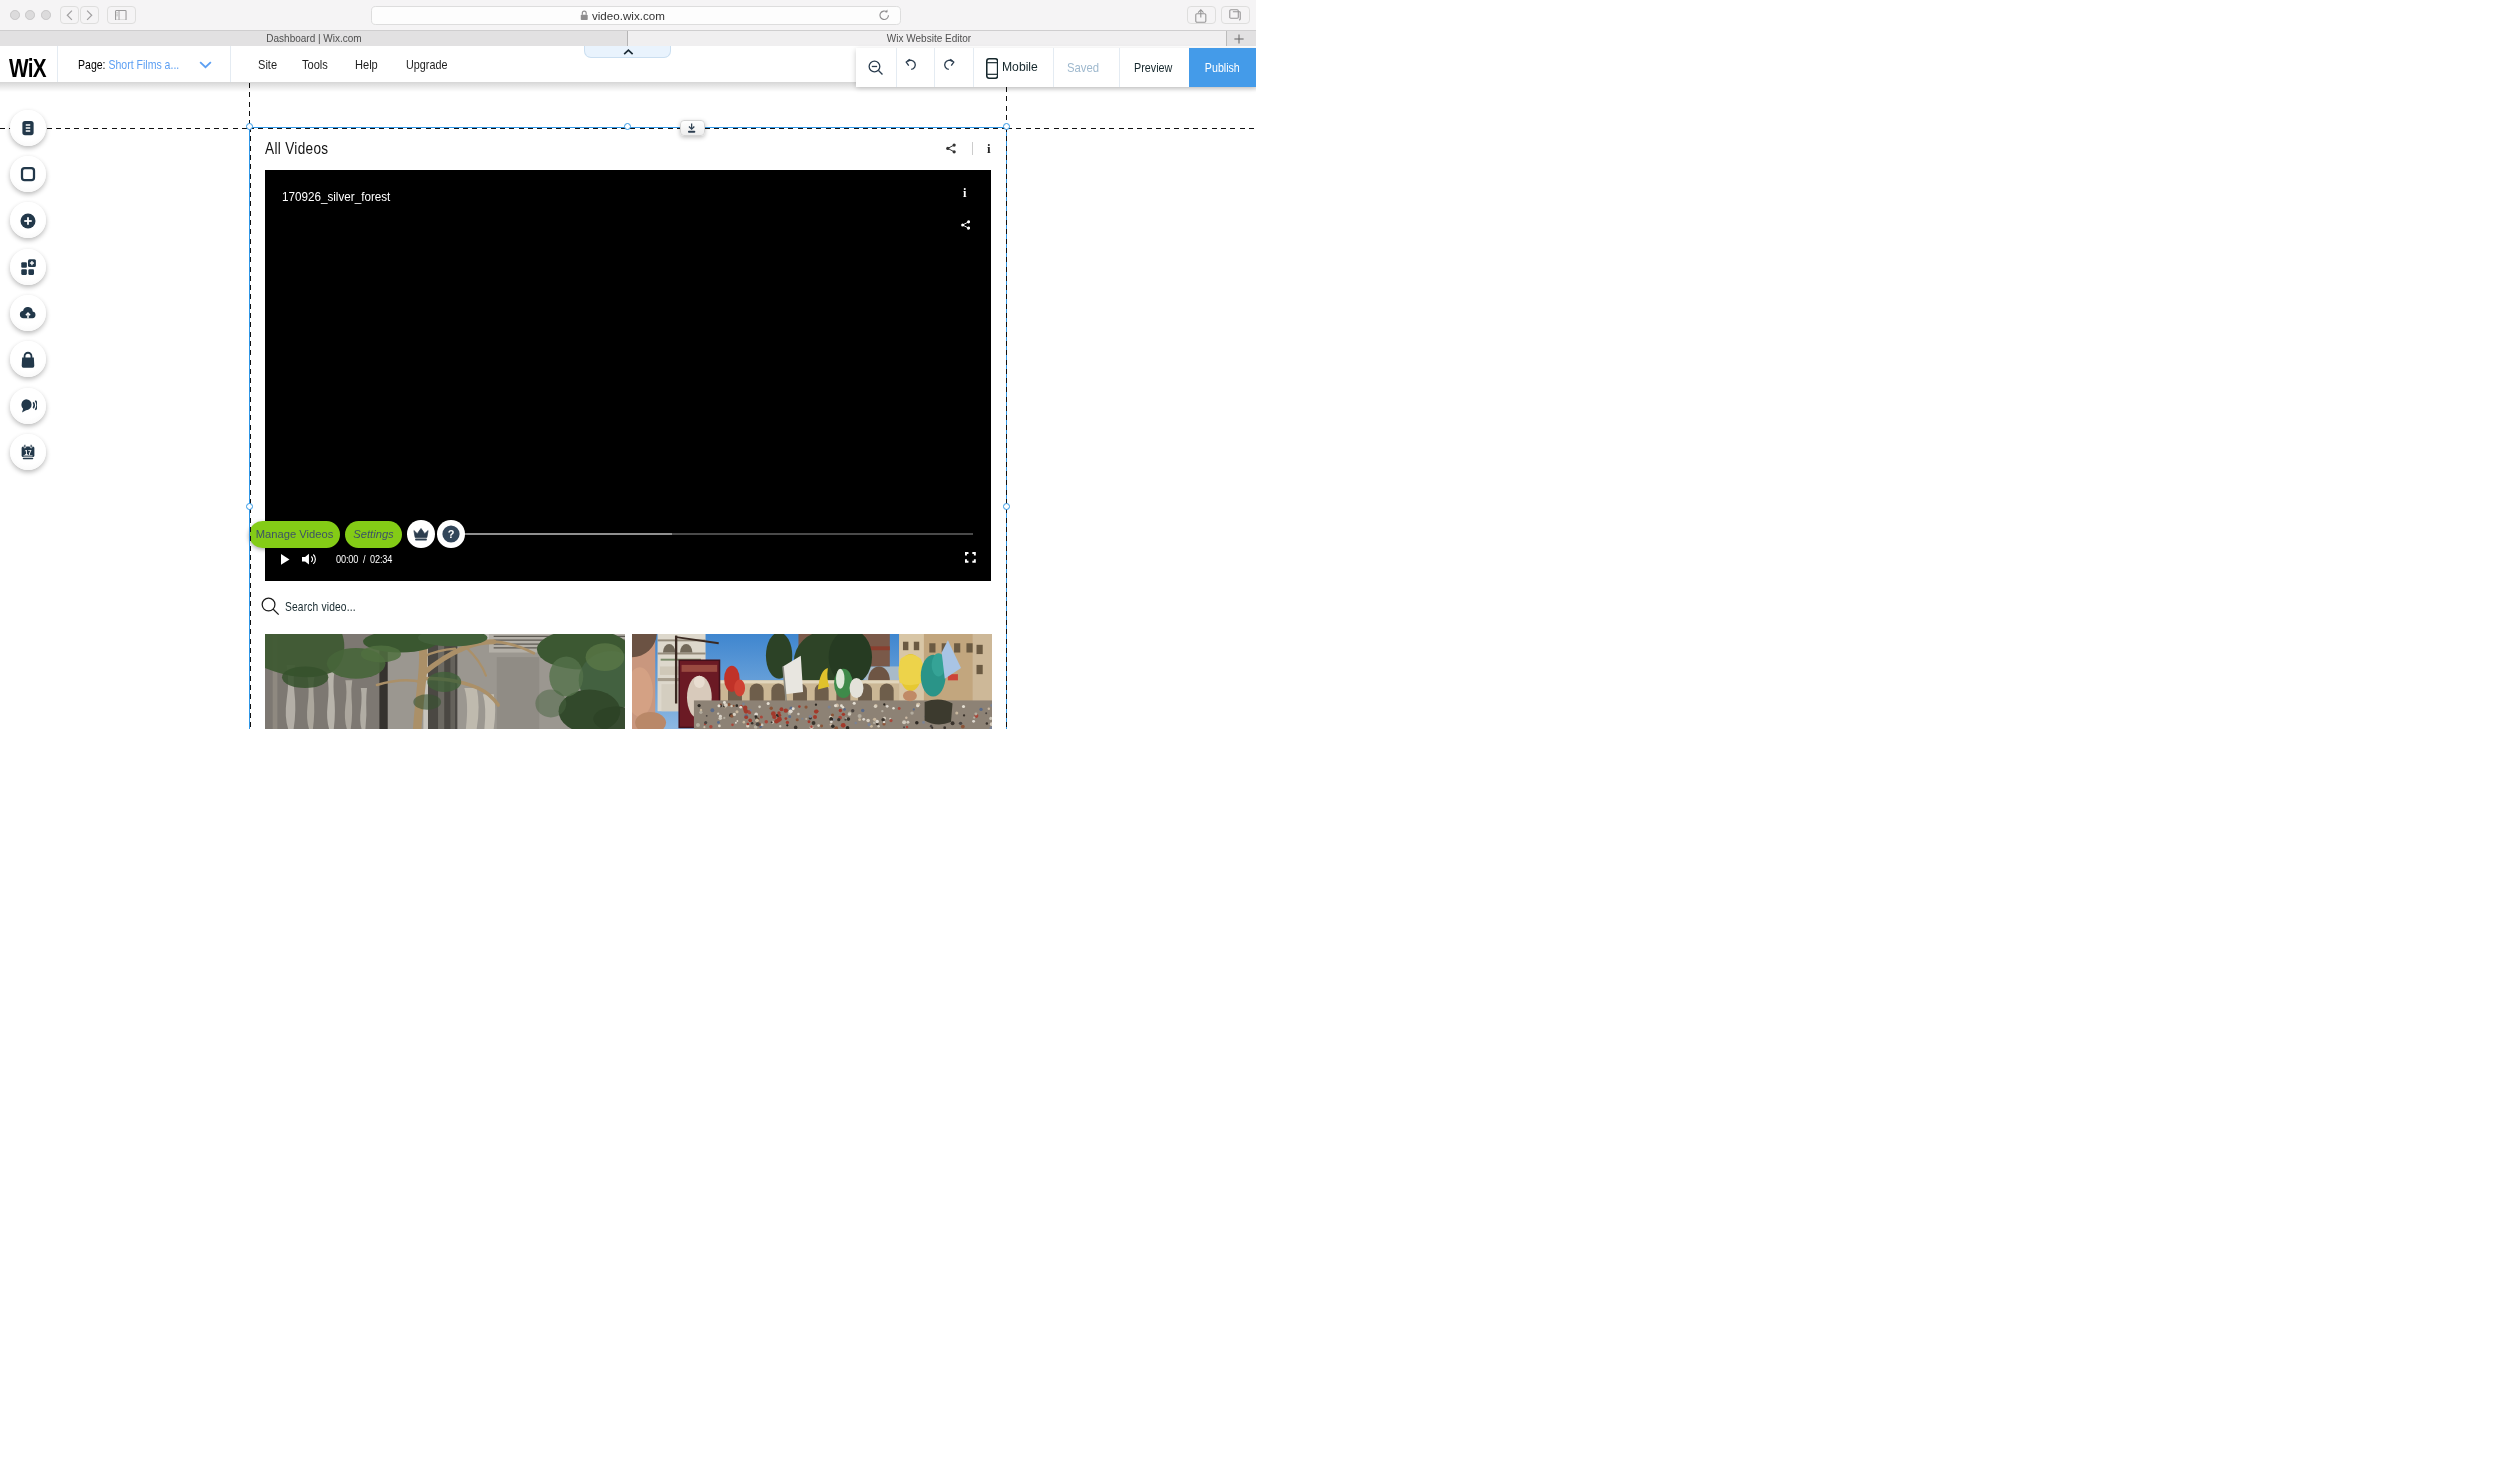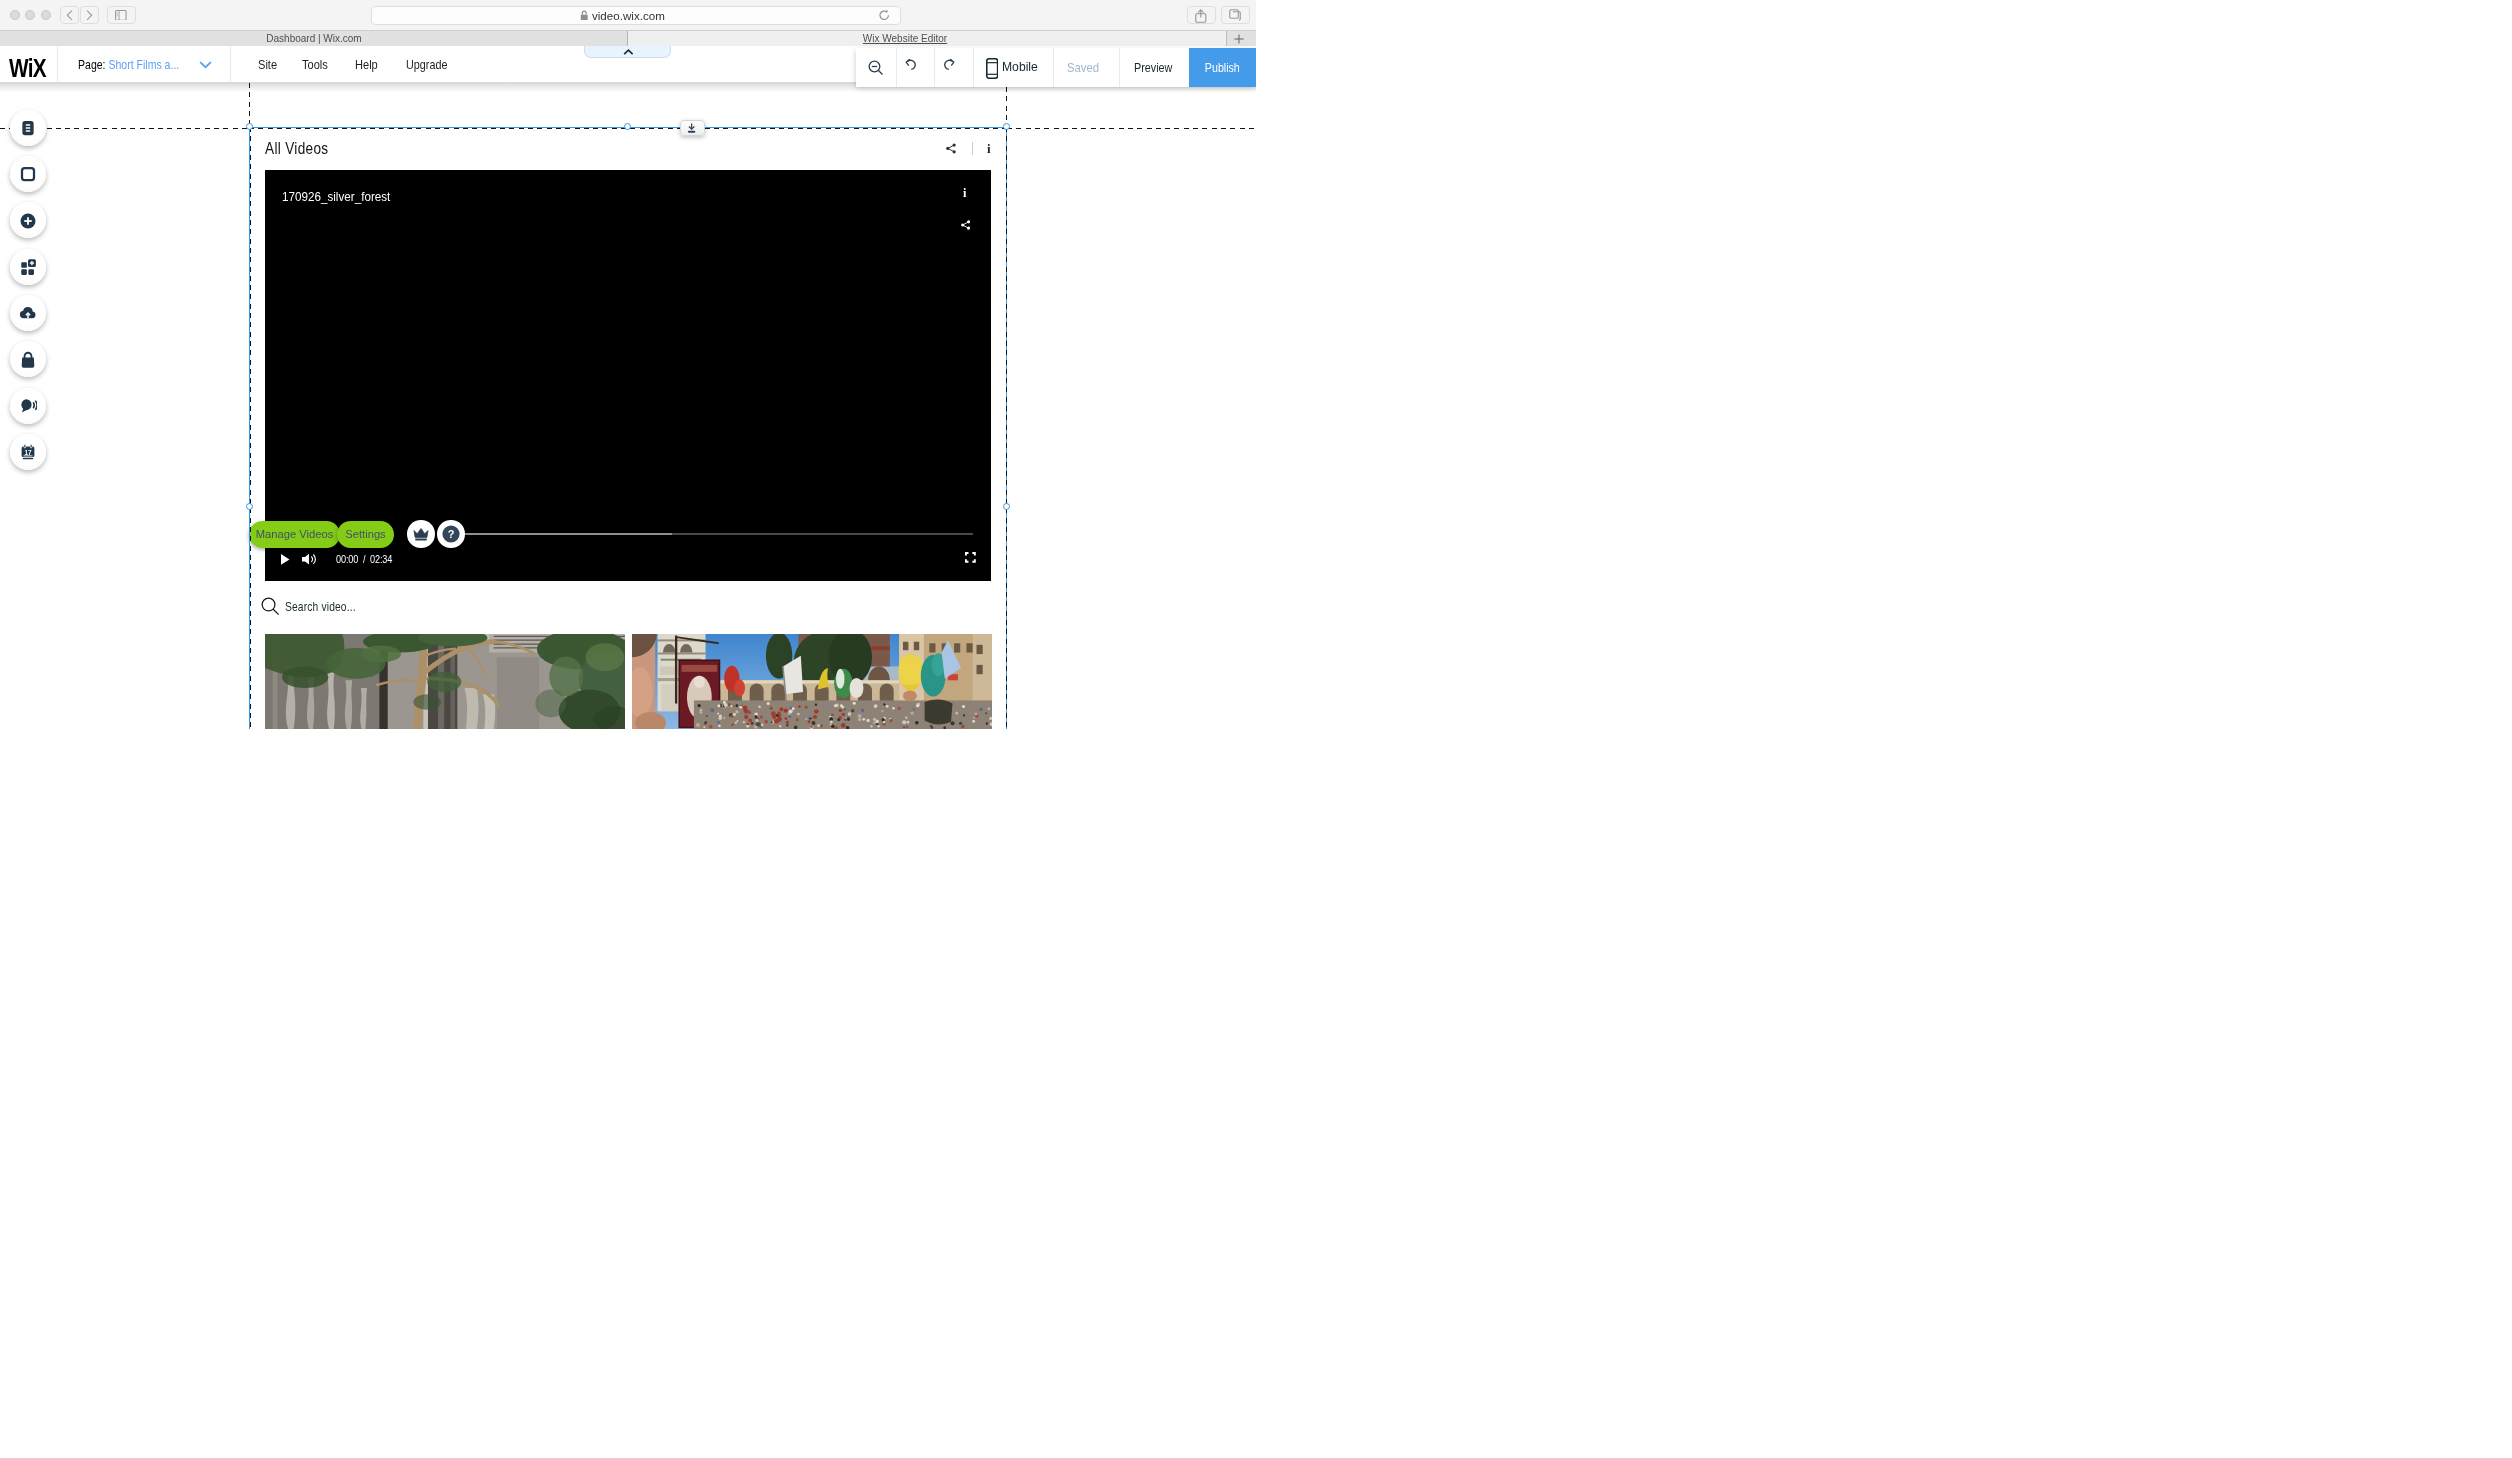--- a/index.html
+++ b/index.html
@@ -71,21 +71,21 @@
       <path d="M4 4.5 L7.5 1 L11 4.5" stroke="#969596" stroke-width="1.4" fill="none"></path>
     </svg>
   <svg class="abs" style="left:1229px;top:9.3px;" width="12.4" height="12.4" viewBox="0 0 16 16">
       <path d="M5 3.5 h8.5 a1 1 0 0 1 1 1 V13 a1 1 0 0 1 -1 1 h-0.5" stroke="#969596" stroke-width="1.4" fill="none"></path>
       <rect x="1" y="1" width="11" height="11" rx="1.5" fill="none" stroke="#969596" stroke-width="1.4"></rect>
     </svg>
 
   <div class="abs" id="tabbar"></div>
   <div class="abs" id="activetab"></div>
   <div class="abs tabtxt" style="left:0;width:628px;">Dashboard | Wix.com</div>
-  <div class="abs tabtxt" style="left:636px;width:538px;text-decoration:underline;">Wix Website Editor</div>
+  <div class="abs tabtxt" style="left:660px;width:538px;">Wix Website Editor</div>
   <div class="abs" style="left:627px;top:31px;width:0.8px;height:14.7px;background:#b5b4b5;z-index:3;"></div>
   <svg class="abs" style="left:1234px;top:34px;z-index:3;" width="10" height="10" viewBox="0 0 13 13">
       <line x1="6.5" y1="0.5" x2="6.5" y2="12.5" stroke="#6a6a6a" stroke-width="1.4"></line>
       <line x1="0.5" y1="6.5" x2="12.5" y2="6.5" stroke="#6a6a6a" stroke-width="1.4"></line>
     </svg>
 
   <div class="abs" id="ebar"></div>
   <div class="abs" id="ebarshadow"></div>
   <div class="abs" id="collapsebtn"></div>
   <svg class="abs" style="left:623px;top:49px;z-index:7;" width="10.8" height="6.2" viewBox="0 0 14 8">
@@ -248,21 +248,21 @@
     </svg>
   <div class="abs wtxt" style="left:336px;top:553px;font-size:11.2px;letter-spacing:-0.2px;transform:scaleX(0.82);transform-origin:0 0;">00:00&nbsp; /&nbsp; 02:34</div>
   <svg class="abs" style="left:965px;top:552px;" width="10.8" height="10.8" viewBox="0 0 14 14">
       <path d="M0 4.5 V0 H4.5 V2.5 H2.5 V4.5 Z" fill="#fff"></path>
       <path d="M9.5 0 H14 V4.5 H11.5 V2.5 H9.5 Z" fill="#fff"></path>
       <path d="M14 9.5 V14 H9.5 V11.5 H11.5 V9.5 Z" fill="#fff"></path>
       <path d="M4.5 14 H0 V9.5 H2.5 V11.5 H4.5 Z" fill="#fff"></path>
     </svg>
 
   <div class="abs pill" style="left:249px;width:91px;">Manage Videos</div>
-  <div class="abs pill" style="left:337px;width:57px;">Settings</div>
+  <div class="abs pill" style="left:345px;width:57px;font-style:italic;">Settings</div>
   <div class="abs circbtn" style="left:407px;"></div>
   <svg class="abs" style="left:413px;top:527px;z-index:11;" width="16" height="14" viewBox="0 0 21 18">
       <path d="M1.2 4.5 L5.6 8.6 L10.5 1.8 L15.4 8.6 L19.8 4.5 L18.2 13.5 H2.8 Z" fill="#2b3d4f" stroke="#2b3d4f" stroke-width="1" stroke-linejoin="round"></path>
       <rect x="2.8" y="15" width="15.4" height="2.4" rx="1" fill="#2b3d4f"></rect>
     </svg>
   <div class="abs circbtn" style="left:437px;"></div>
   <svg class="abs" style="left:442px;top:525px;z-index:11;" width="18" height="18" viewBox="0 0 23 23">
       <circle cx="11.5" cy="11.5" r="11" fill="#32465a"></circle>
       <text x="11.5" y="16.4" text-anchor="middle" font-family="Liberation Sans" font-size="14" font-weight="bold" fill="#fff">?</text>
     </svg>

